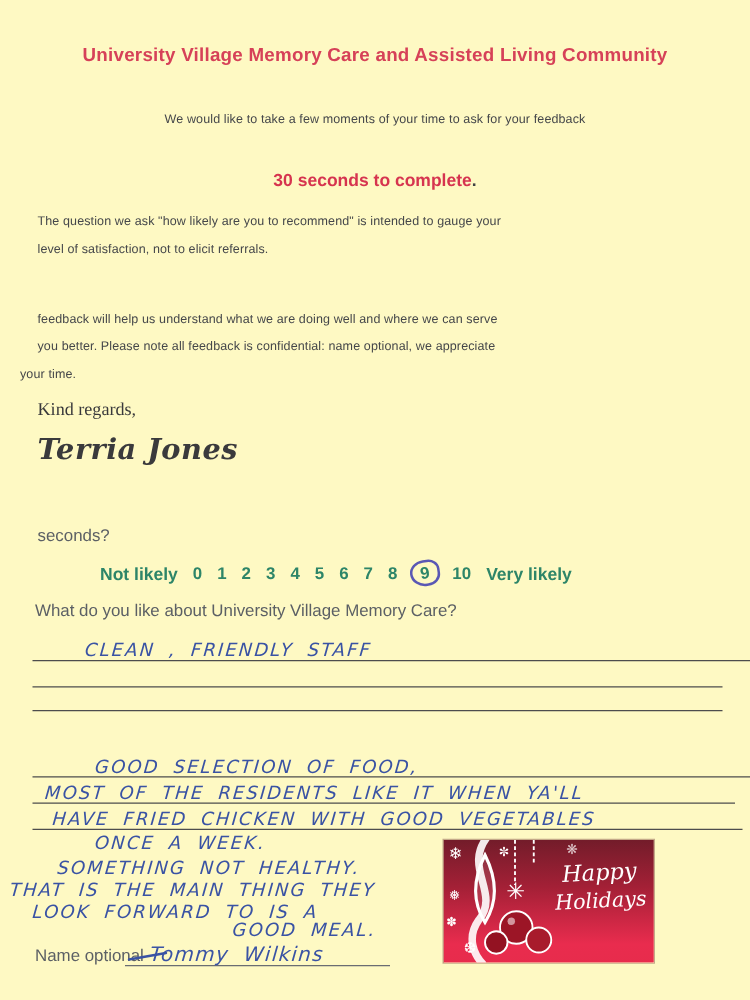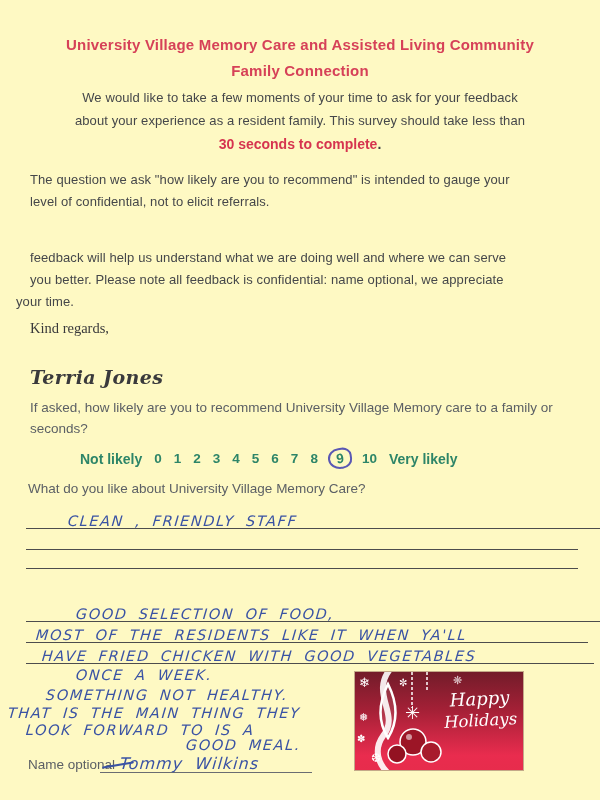--- a/index.html
+++ b/index.html
@@ -5,29 +5,29 @@
   html,body{margin:0;padding:0;background:#ffffff;}
   #scan-page{
     position:relative;width:600px;height:800px;background:#fef9c3;
     overflow:hidden;font-family:"Liberation Sans",sans-serif;color:#3f4143;text-decoration:underline;
   }
   .abs{position:absolute;white-space:nowrap;}
   .center{left:0;width:600px;text-align:center;}
   
   .doc-title{font-size:15px;font-weight:bold;color:#d64158;letter-spacing:.2px;}
   
-  .body-line{font-size:13px;color:#45474a;letter-spacing:.1px;}
+  .body-line{font-size:10px;color:#45474a;letter-spacing:.1px;}
   .red-line{font-size:14px;font-weight:600;color:#d6344f;}
   .red-line .dark-period{color:#3f4143;font-weight:bold;}
   
   .q-text{font-size:13.5px;color:#5c6065;}
   
   .salutation{font-family:"Liberation Serif",serif;font-size:14.5px;color:#39393b;}
   .script{font-family:"DejaVu Serif",serif;font-style:italic;font-weight:600;
-          font-size:19px;color:#3a3a3c;letter-spacing:.4px;margin-top:20px;}
+          font-size:23px;color:#3a3a3c;letter-spacing:.4px;}
   
   #rating-scale{display:flex;align-items:center;gap:12px;}
   .scale-label{font-size:14px;font-weight:bold;color:#2d8568;}
   .scale-num{font-size:13.5px;font-weight:bold;color:#2d8568;}
   .ink-circle{display:inline-flex;align-items:center;justify-content:center;
     width:20px;height:17px;border:2px solid #5a58b4;border-radius:55% 45% 50% 60%;
     transform:rotate(-8deg);margin:0 -2px;}
   
   .write-line{position:absolute;left:26px;width:552px;
     border-bottom:1.5px solid #4d4d4d;display:flex;align-items:flex-end;}
@@ -54,37 +54,34 @@
     text-transform:none;padding-left:20px;}
   #pen-stroke{position:absolute;left:102px;top:764px;width:32px;height:2px;
     background:#3a53a4;transform:rotate(-10deg);border-radius:2px;}
 </style>
 </head>
 <body>
 
 <div id="scan-page">
 
   <div class="abs center doc-title" style="top:36px">University Village Memory Care and Assisted Living Community</div>
-  <div class="abs center doc-title" style="top:62px">Family Connection</div>
 
   <div class="abs center body-line" style="top:90px">We would like to take a few moments of your time to ask for your feedback</div>
-  <div class="abs center body-line" style="top:113px">about your experience as a resident family. This survey should take less than</div>
   <div class="abs center red-line" style="top:136px"><span>30 seconds to complete</span><span class="dark-period">.</span></div>
 
   <div class="abs body-line" style="left:30px;top:172px">The question we ask "how likely are you to recommend" is intended to gauge your</div>
-  <div class="abs body-line" style="left:30px;top:194px">level of confidential, not to elicit referrals.</div>
+  <div class="abs body-line" style="left:30px;top:194px">level of satisfaction, not to elicit referrals.</div>
 
   <div class="abs body-line" style="left:30px;top:272px">you better. Please note all feedback is confidential: name optional, we appreciate</div>
   <div class="abs body-line" style="left:30px;top:250px">feedback will help us understand what we are doing well and where we can serve</div>
   <div class="abs body-line" style="left:16px;top:294px">your time.</div>
 
   <div class="abs salutation" style="left:30px;top:320px">Kind regards,</div>
   <div class="abs script" style="left:30px;top:346px">Terria Jones</div>
 
-  <div class="abs q-text" style="left:30px;top:400px">If asked, how likely are you to recommend University Village Memory care to a family or</div>
   <div class="abs q-text" style="left:30px;top:421px">seconds?</div>
 
   <div id="rating-scale" class="abs" style="left:80px;top:448px">
     <span class="scale-label">Not likely</span>
     <span class="scale-num">0</span>
     <span class="scale-num">1</span>
     <span class="scale-num">2</span>
     <span class="scale-num">3</span>
     <span class="scale-num">4</span>
     <span class="scale-num">5</span>

